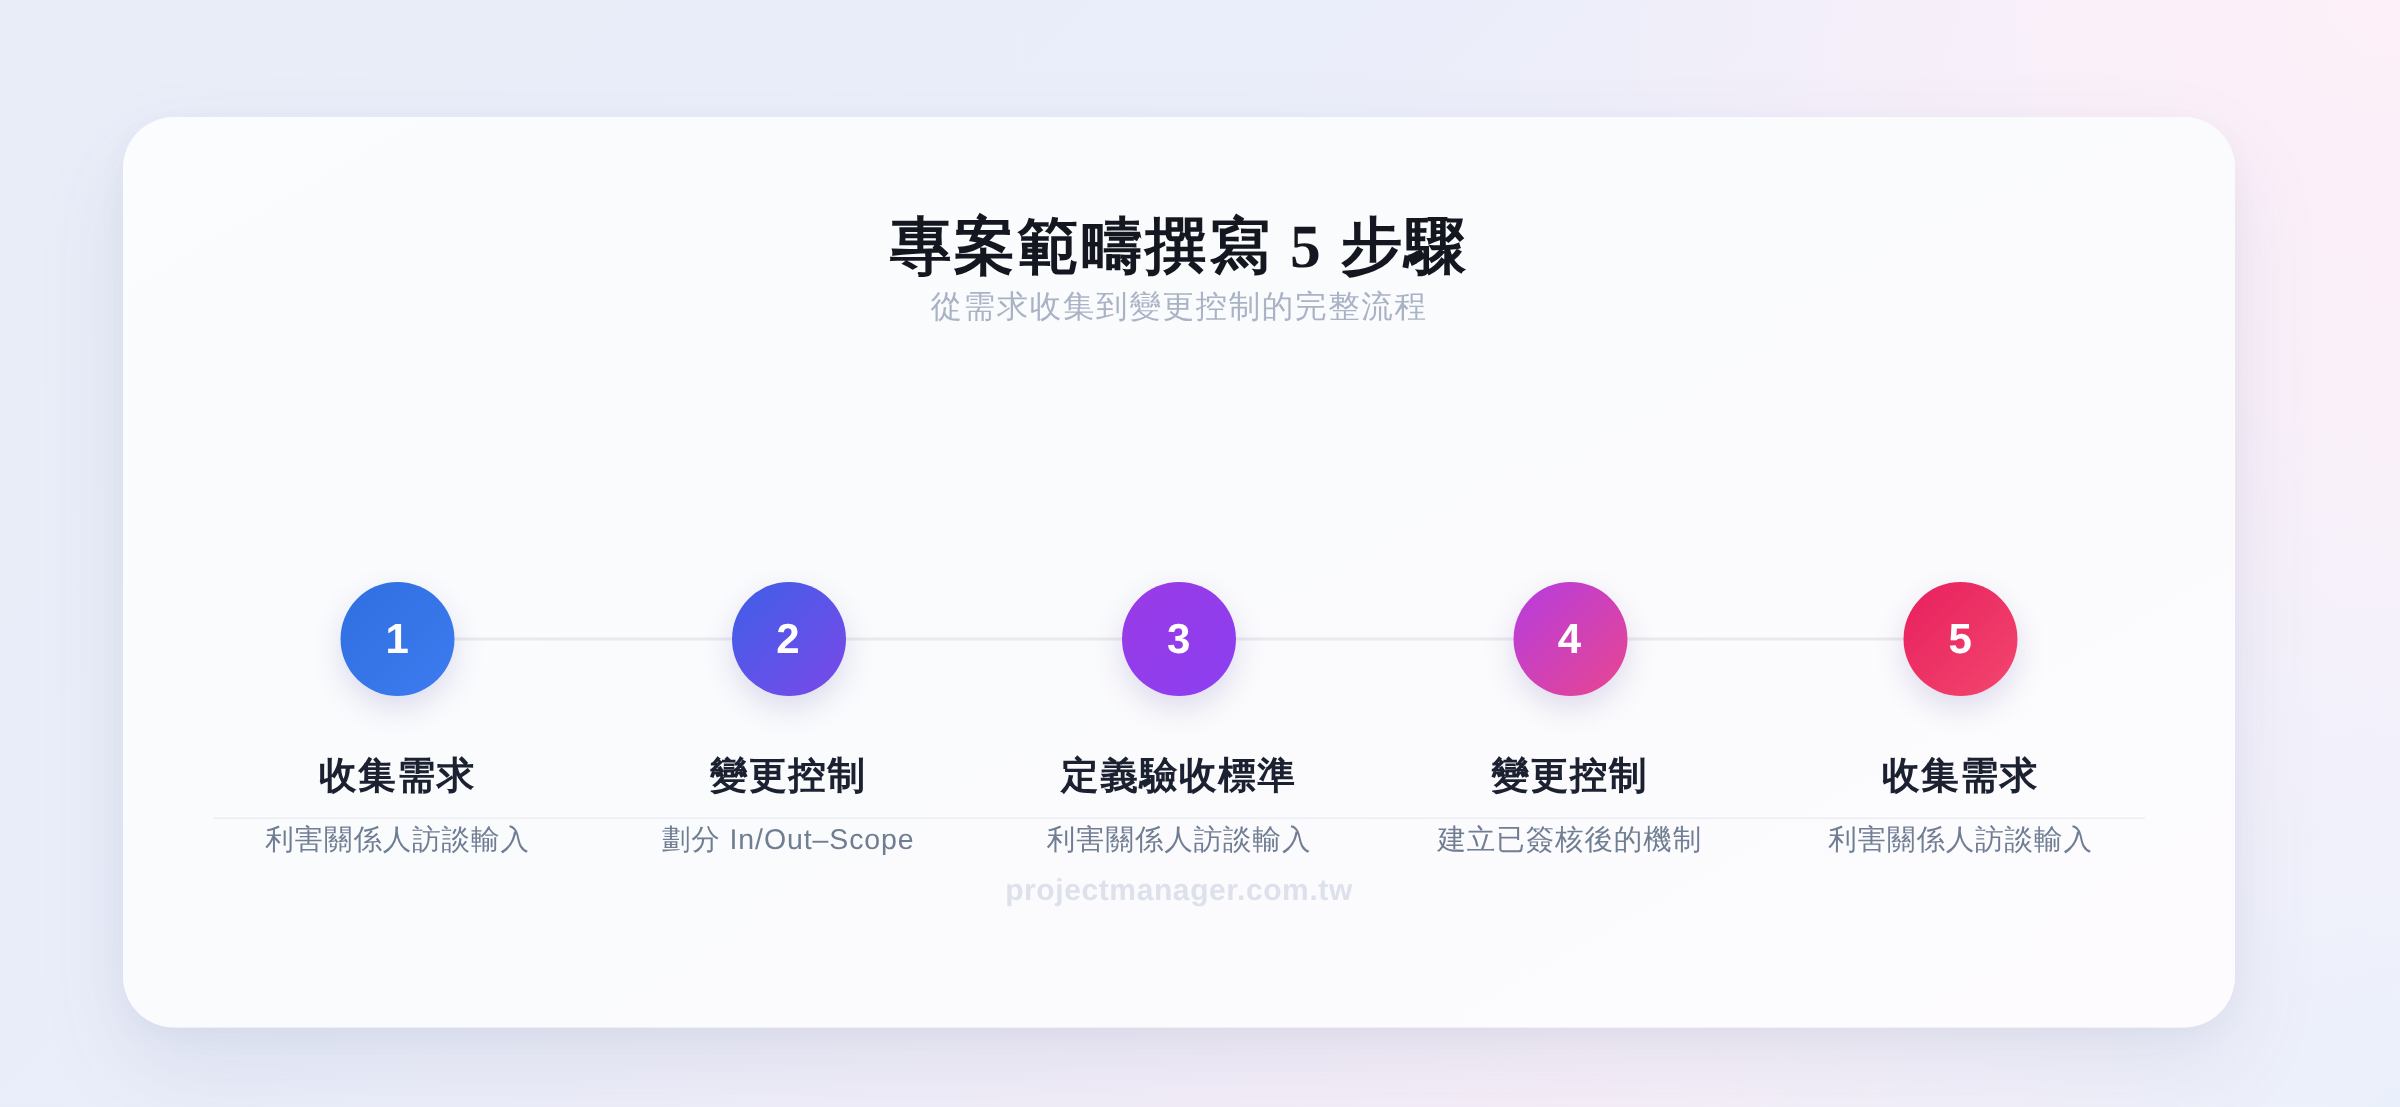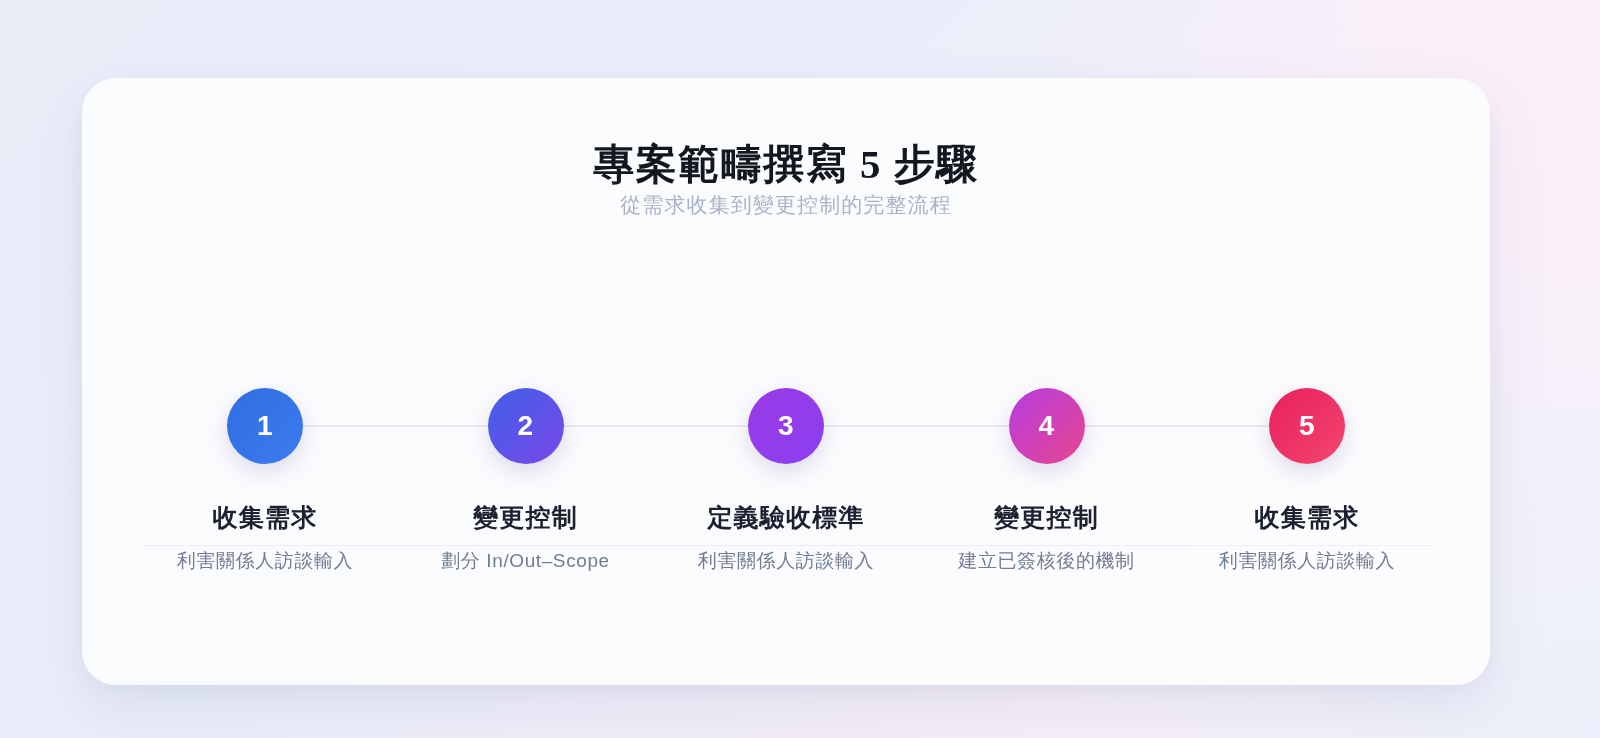--- a/index.html
+++ b/index.html
@@ -195,16 +195,19 @@
       <div class="step">
         <div class="bubble" style="background: linear-gradient(135deg, #e81f5e 0%, #f2476e 100%);">5</div>
         <div class="step-title">收集需求</div>
         <div class="step-desc">利害關係人訪談輸入</div>
       </div>
 
     </div>
 
     <div class="divider"></div>
 
+    <div class="footer">
+      <span class="footer-text">projectmanager.com.tw</span>
+    </div>
 
   </div>
 
 </div>
 
 </body></html>

